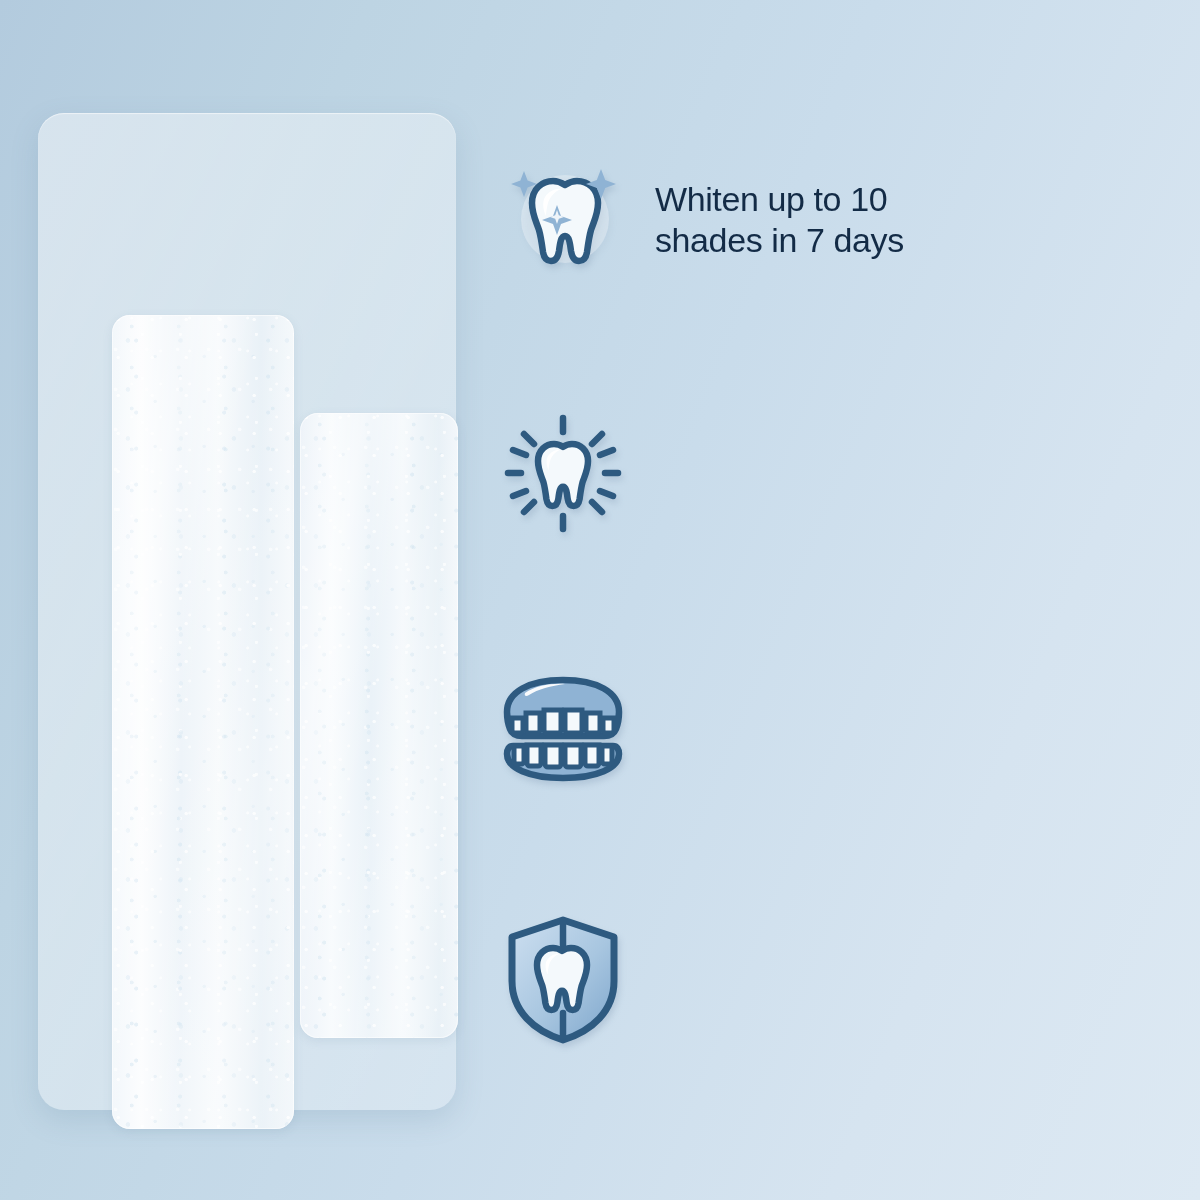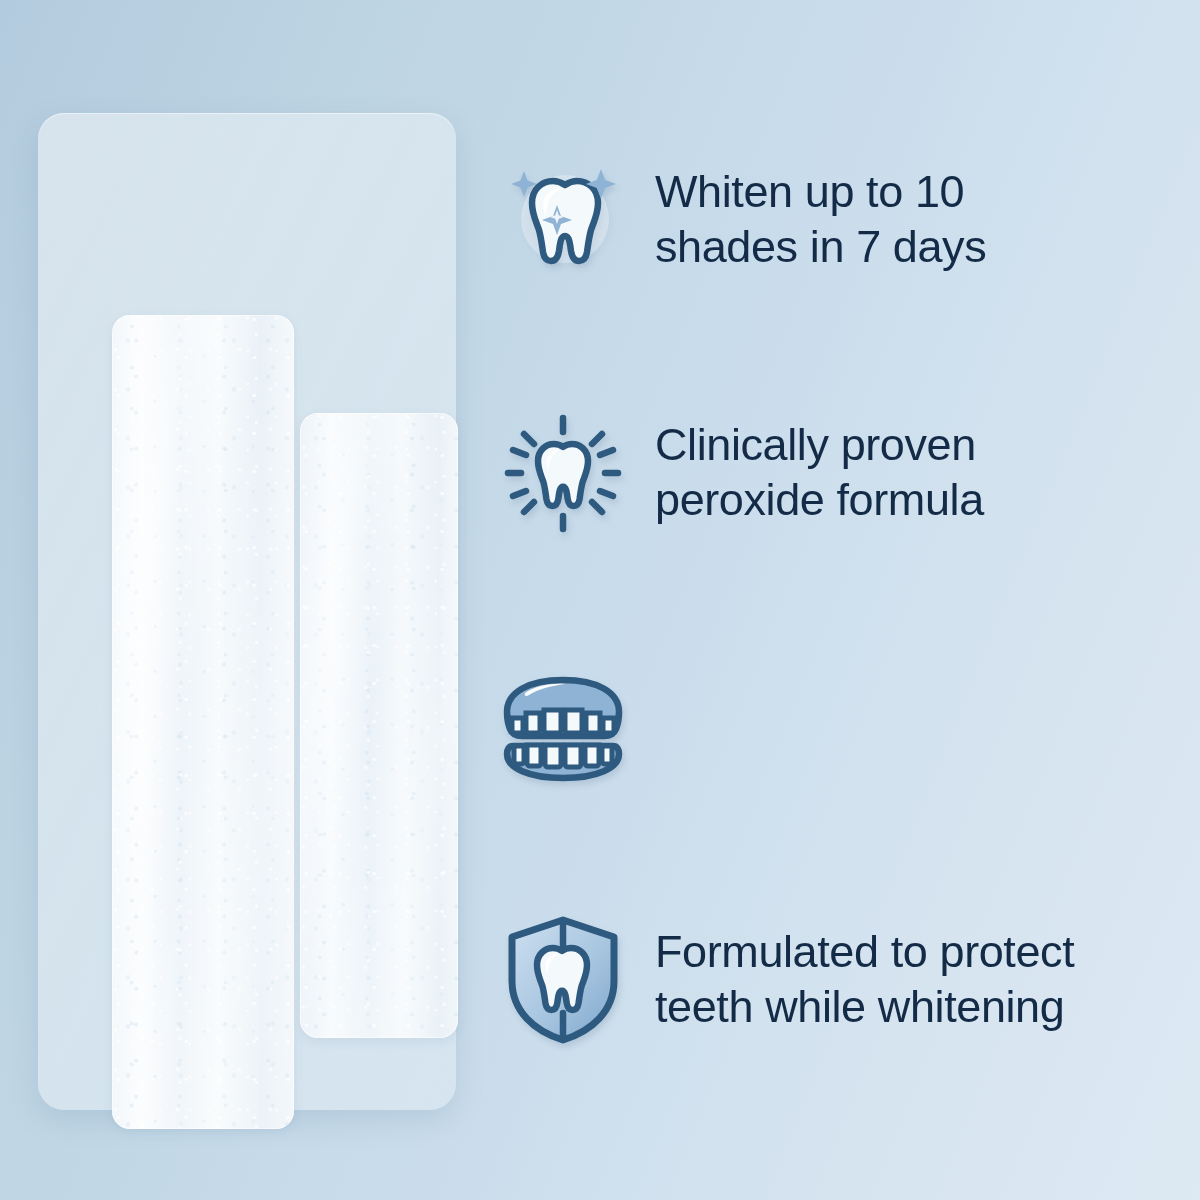--- a/index.html
+++ b/index.html
@@ -143,21 +143,21 @@
 
   .feature-icon svg {
     display: block;
     filter: drop-shadow(2px 4px 3px rgba(90,120,150,0.22));
   }
 
   .feature-text {
     flex: 1 1 auto;
     padding-left: 25px;
     color: #132b46;
-    font-size: 45px;
+    font-size: 34px;
     line-height: 1.22;
     letter-spacing: -0.4px;
     font-weight: 400;
     white-space: pre-line;
   }
 </style>
 </head>
 <body>
 
 <div id="infographic">
@@ -201,22 +201,20 @@
             <line x1="90" y1="32" x2="100" y2="22"></line>
             <line x1="11" y1="38" x2="24" y2="43"></line>
             <line x1="98" y1="79" x2="111" y2="84"></line>
             <line x1="11" y1="84" x2="24" y2="79"></line>
             <line x1="98" y1="43" x2="111" y2="38"></line>
           </g>
           <path d="M36 49c0-11 8-17 16-17 4 0 7 1.5 9 3 2-1.5 5-3 9-3 8 0 16 6 16 17 0 8.5-3 14-5.4 21-1.5 5.4-2.3 11.6-3 17-0.8 4.6-3 7-6 7-3.8 0-5.4-3-6-7.6-0.8-6.2-1.5-11.6-4.6-11.6s-3.8 5.4-4.6 11.6c-0.6 4.6-2.2 7.6-6 7.6-3 0-5.2-2.4-6-7-0.7-5.4-1.5-11.6-3-17C39 63 36 57.5 36 49z" fill="#f4f9fc" stroke="#2e5a80" stroke-width="6.5" stroke-linejoin="round"></path>
           <path d="M46 44c3-4.6 8.4-7 12.2-6.2-5.4 2.3-8.4 6.2-10 10.8-0.8 3-1.5 7-1.5 10-2.3-4.6-3-10.8-0.7-14.6z" fill="#ffffff" opacity="0.95"></path>
         </svg>
       </div>
-      <div class="feature-text">Clinically proven
-peroxide formula</div>
     </div>
 
     <div class="feature-row">
       <div class="feature-icon">
         <svg width="128" height="122" viewBox="0 0 128 122">
 
           <path d="M8 46c0-20 22-32 56-32s56 12 56 32c0 6-1 12-3 17-2 5-6 7-12 7H23c-6 0-10-2-12-7-2-5-3-11-3-17z" fill="#8fb3d4" stroke="#2e5a80" stroke-width="6.5" stroke-linejoin="round"></path>
           <g fill="#f4f9fc" stroke="#2e5a80" stroke-width="5">
             <path d="M45 44h17v20a3 3 0 0 1-3 3h-11a3 3 0 0 1-3-3z"></path>
             <path d="M66 44h17v20a3 3 0 0 1-3 3H69a3 3 0 0 1-3-3z"></path>
@@ -250,18 +248,16 @@
               <stop offset="100%" stop-color="#7ea6cc"></stop>
             </linearGradient>
           </defs>
           <path d="M59 5 8 22v44c0 30 22 50 51 59 29-9 51-29 51-59V22z" fill="url(#shieldGrad)" stroke="#2e5a80" stroke-width="7" stroke-linejoin="round"></path>
           <line x1="59" y1="6" x2="59" y2="30" stroke="#2e5a80" stroke-width="6.5" stroke-linecap="round"></line>
           <line x1="59" y1="98" x2="59" y2="122" stroke="#2e5a80" stroke-width="6.5" stroke-linecap="round"></line>
           <path d="M33 50c0-11 8-17 16-17 4 0 7 1.5 9 3 2-1.5 5-3 9-3 8 0 16 6 16 17 0 8.5-3 14-5.4 21-1.5 5.4-2.3 11.6-3 17-0.8 4.6-3 7-6 7-3.8 0-5.4-3-6-7.6-0.8-6.2-1.5-11.6-4.6-11.6s-3.8 5.4-4.6 11.6c-0.6 4.6-2.2 7.6-6 7.6-3 0-5.2-2.4-6-7-0.7-5.4-1.5-11.6-3-17C36 64 33 58.5 33 50z" fill="#f4f9fc" stroke="#2e5a80" stroke-width="6.5" stroke-linejoin="round"></path>
           <path d="M43 45c3-4.6 8.4-7 12.2-6.2-5.4 2.3-8.4 6.2-10 10.8-0.8 3-1.5 7-1.5 10-2.3-4.6-3-10.8-0.7-14.6z" fill="#ffffff" opacity="0.95"></path>
         </svg>
       </div>
-      <div class="feature-text">Formulated to protect
-teeth while whitening</div>
     </div>
 
   </div>
 </div>
 
 </body></html>

